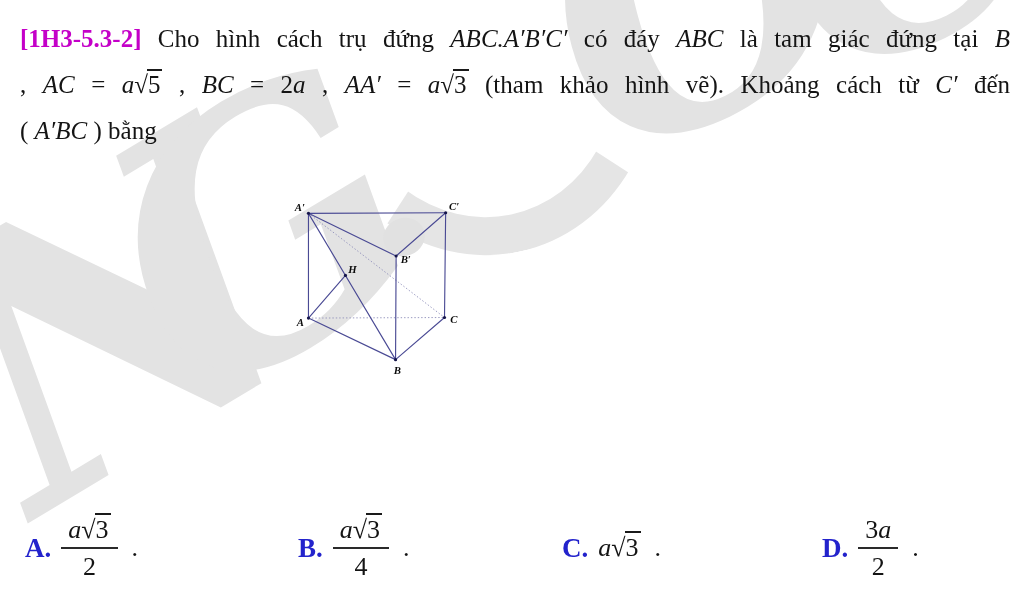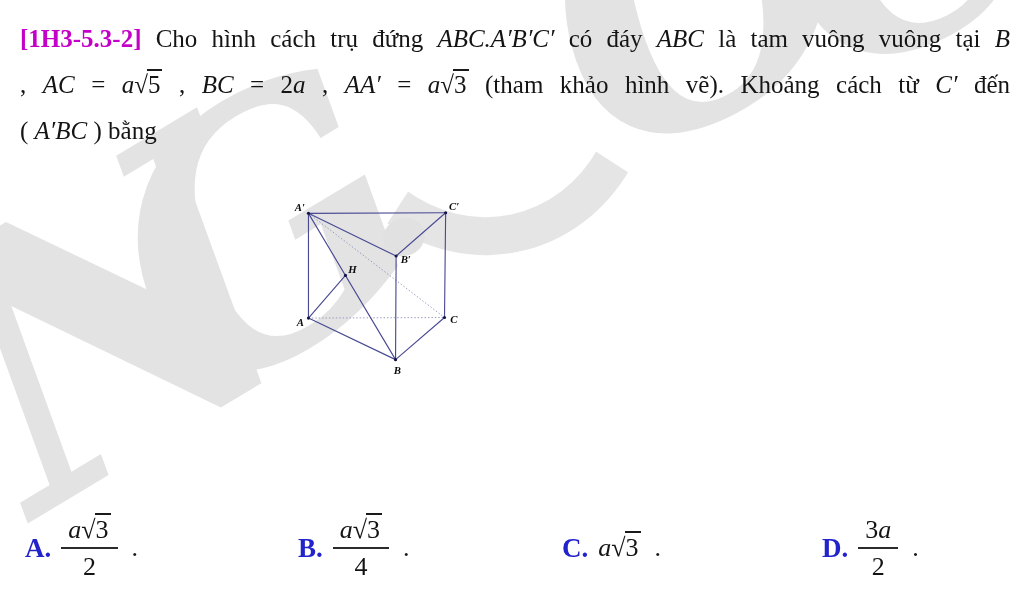--- a/index.html
+++ b/index.html
@@ -60,21 +60,21 @@
 <div class="page">
 
   <span class="wm wm-n">N</span>
   <span class="wm wm-g">G</span>
   <span class="wm wm-o">O</span>
   <span class="wm wm-c">C</span>
   <div class="wm-arc"></div>
   <div class="wm-dot"></div>
 
   <div class="prob">
-    <div class="jline"><span class="tag">[1H3-5.3-2]</span><span> Cho hình cách trụ đứng </span><span class="v">ABC.A′B′C′</span><span> có đáy </span><span class="v">ABC</span><span> là tam vuông vuông tại </span><span class="v">B</span></div>
+    <div class="jline"><span class="tag">[1H3-5.3-2]</span><span> Cho hình cách trụ đứng </span><span class="v">ABC.A′B′C′</span><span> có đáy </span><span class="v">ABC</span><span> là tam giác đứng tại </span><span class="v">B</span></div>
     <div class="jline"><span>, </span><span class="v">AC</span><span> = </span><span class="v">a</span><span class="sq"><span class="sq-sign">√</span><span class="sq-rad">5</span></span><span> , </span><span class="v">BC</span><span> = 2</span><span class="v">a</span><span> , </span><span class="v">AA′</span><span> = </span><span class="v">a</span><span class="sq"><span class="sq-sign">√</span><span class="sq-rad">3</span></span><span> (tham khảo hình vẽ). Khoảng cách từ </span><span class="v">C′</span><span> đến</span></div>
     <div><span>( </span><span class="v">A′BC</span><span> ) bằng</span></div>
   </div>
 
   <svg class="fig" width="370" height="340" viewBox="280 168 650 508">
     <g stroke="#9191bb" stroke-width="1.6" stroke-dasharray="2.5,3.5" fill="none">
       <line x1="330" y1="387" x2="569" y2="386"></line>
       <line x1="330" y1="203" x2="569" y2="386"></line>
     </g>
     <g stroke="#4a4a94" stroke-width="2" fill="none" stroke-linecap="round">

